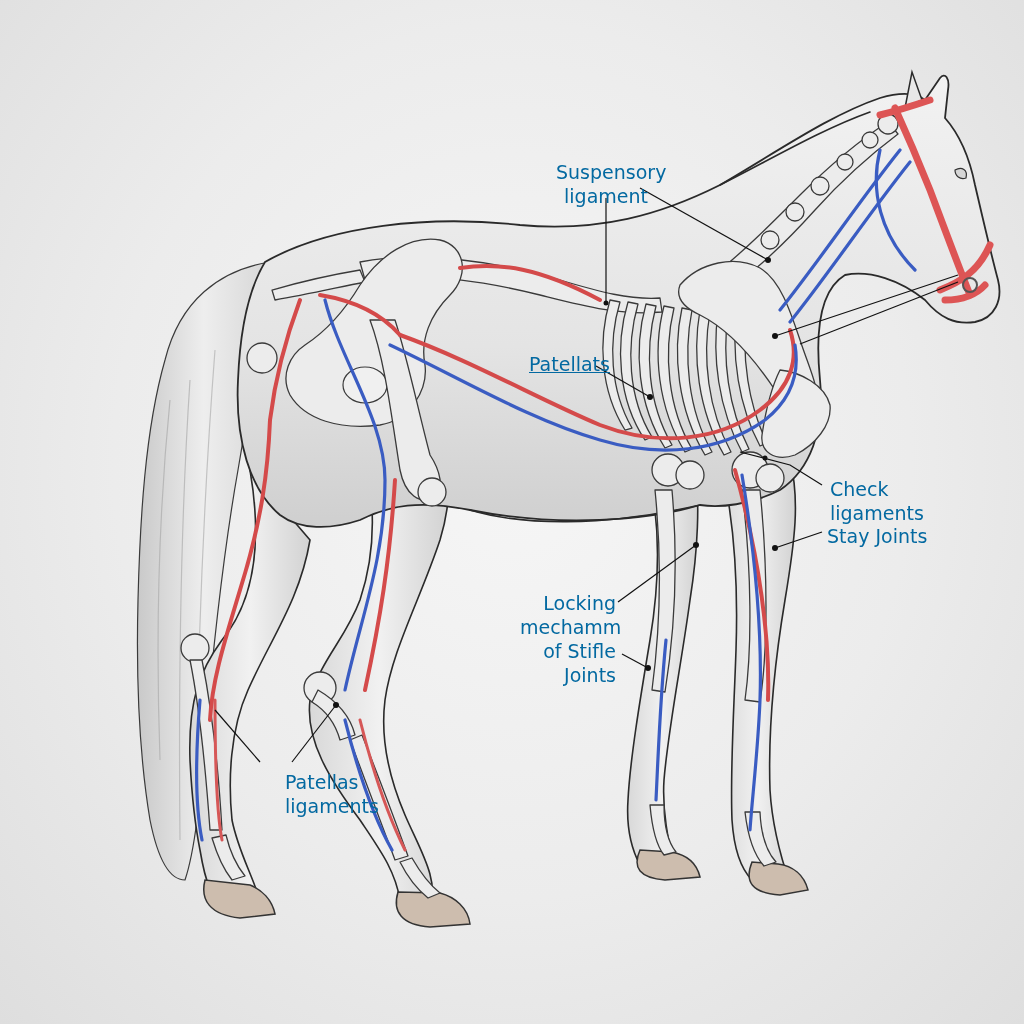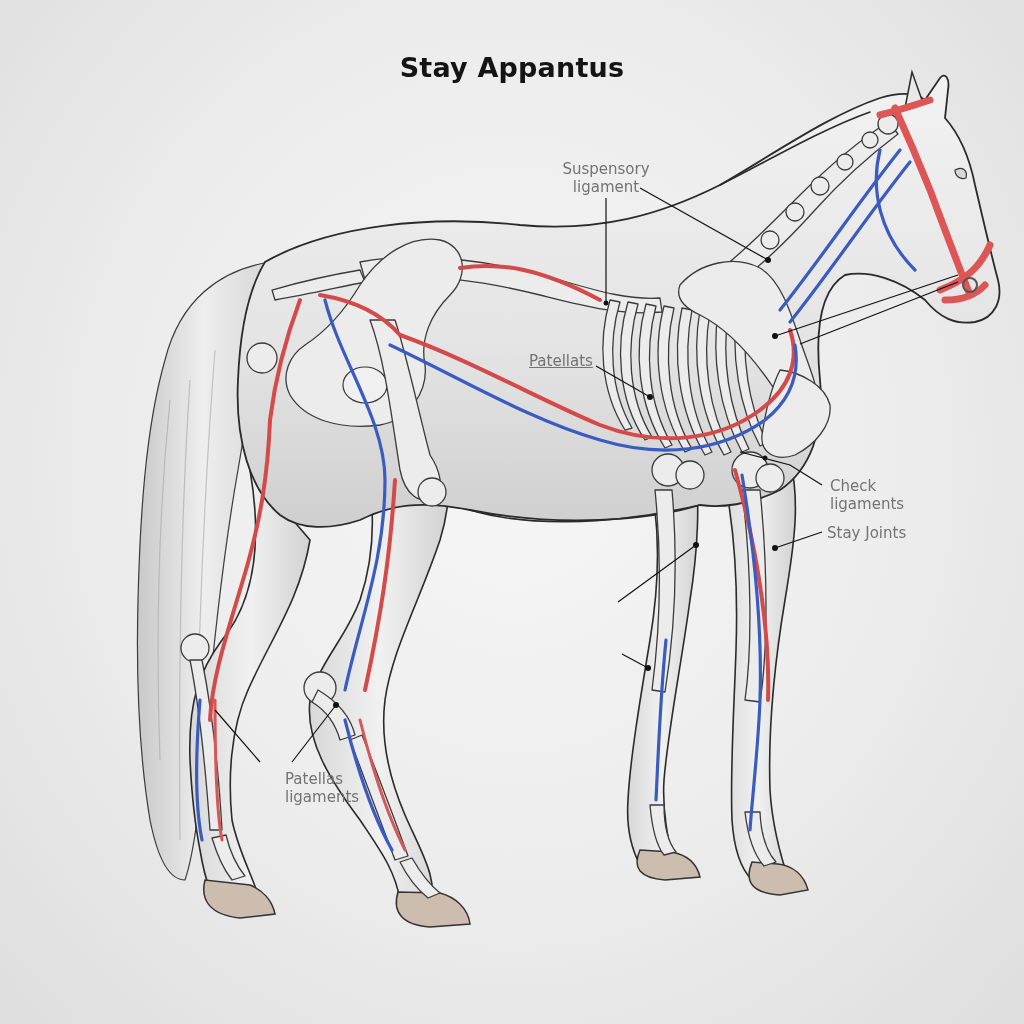--- a/index.html
+++ b/index.html
@@ -9,21 +9,21 @@
       font-family: "DejaVu Sans", "Liberation Sans", sans-serif;
       position: relative;
     }
     #diagram { position: absolute; left: 0; top: 0; width: 1024px; height: 1024px; }
     .title {
       position: absolute; left: 0; width: 1024px; top: 52px;
       text-align: center; font-size: 27px; font-weight: bold; color: #141414;
       letter-spacing: 0.2px;
     }
     .label {
-      position: absolute; font-size: 15px; line-height: 18px; color: #737373;
+      position: absolute; font-size: 19px; line-height: 24px; color: #0369a1;
       white-space: pre-line;
     }
     .label.center { text-align: center; }
     .label.right { text-align: right; }
     .outline { stroke: #2a2a2a; stroke-width: 1.6; fill: none; stroke-linejoin: round; stroke-linecap: round; }
     .bone { fill: #ececec; stroke: #3a3a3a; stroke-width: 1.3; stroke-linejoin: round; }
     .body-fill { fill: url(#bodyGrad); stroke: #2a2a2a; stroke-width: 1.8; }
     .tail-fill { fill: url(#tailGrad); stroke: #3a3a3a; stroke-width: 1.2; }
     .hoof { fill: #cdbdae; stroke: #333; stroke-width: 1.5; }
     .red { stroke: #d44a4a; stroke-width: 4; fill: none; stroke-linecap: round; }
@@ -206,28 +206,31 @@
       <circle class="dot" cx="696" cy="545" r="3"></circle>
       <path class="leader" d="M622,654 L648,668"></path>
       <circle class="dot" cx="648" cy="668" r="3"></circle>
 
       <path class="leader" d="M260,762 L215,710"></path>
       <path class="leader" d="M292,762 L336,705"></path>
       <circle class="dot" cx="336" cy="705" r="3"></circle>
     </g>
   </svg>
 
-  <div class="title">Stay Appantus</div>
 
   <div class="label center" style="left:556px; top:160px; width:100px;">Suspensory
 ligament</div>
 
   <div class="label" style="left:529px; top:352px;text-decoration:underline;">Patellats</div>
 
   <div class="label" style="left:830px; top:477px;">Check
 ligaments</div>
 
   <div class="label" style="left:827px; top:524px;">Stay Joints</div>
 
+  <div class="label right" style="left:520px; top:591px; width:96px;">Locking
+mechamm
+of Stifle
+Joints</div>
 
   <div class="label" style="left:254px; top:770px;margin-left:31px;">Patellas
 ligaments</div>
 </div>
 
 </body></html>

